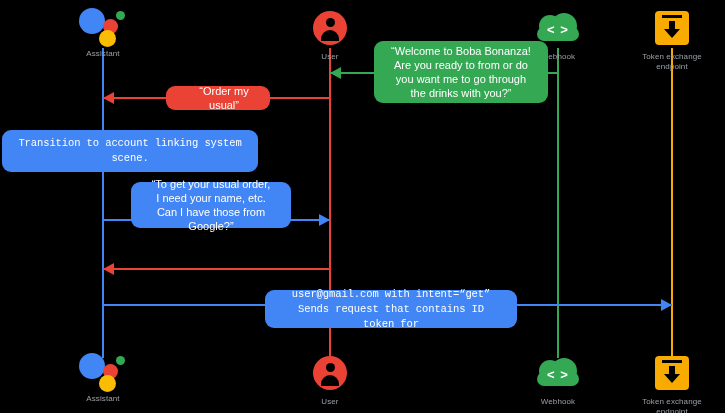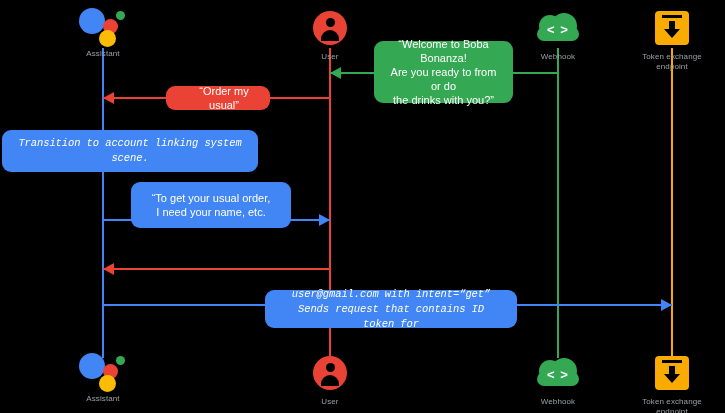--- a/index.html
+++ b/index.html
@@ -56,21 +56,21 @@
   .head-r,.head-l{position:absolute;width:0;height:0;top:-5px;
                   border-top:6px solid transparent;border-bottom:6px solid transparent;}
   .head-r{border-left:11px solid currentColor;}
   .head-l{border-right:11px solid currentColor;}
 
   
   .bubble{position:absolute;border-radius:9px;color:#fff;text-align:center;
           display:flex;align-items:center;justify-content:center;
           box-sizing:border-box;}
   .bubble.sans{font-family:"Liberation Sans",sans-serif;font-size:11px;line-height:14px;}
-  .bubble.mono{font-family:"Liberation Mono",monospace;font-style:italic;
+  .bubble.mono{font-family:"Liberation Mono",monospace;
                font-size:10.5px;line-height:15px;letter-spacing:-.1px;}
   .b-green{background:#34A853;}
   .b-red{background:#EA4335;padding-left:12px;}
   .b-blue{background:#4285F4;}
   .bubble span{display:block;padding:0 8px;}
 </style>
 </head>
 <body>
 
 <div id="stage">
@@ -122,24 +122,25 @@
           <div class="tip"></div>
       </div>
     </div>
     <div class="label">Token exchange</div>
     <div class="label" style="margin-top:0;">endpoint</div>
   </div>
 
   <div class="conn" style="left:330px;top:72px;width:228px;background:#34A853;color:#34A853;">
     <div class="head-l" style="left:0;"></div>
   </div>
-  <div class="bubble b-green sans" style="left:374px;top:41px;width:139px;height:62px;">
+  <div class="bubble b-green sans" style="left:374px;top:41px;width:174px;height:62px;">
     <span>
       <span>“Welcome to Boba Bonanza!</span>
       <span>Are you ready to from or do</span>
+      <span>you want me to go through</span>
       <span>the drinks with you?”</span>
     </span>
   </div>
 
   <div class="conn" style="left:103px;top:97px;width:227px;background:#EA4335;color:#EA4335;">
     <div class="head-l" style="left:0;"></div>
   </div>
   <div class="bubble b-red sans" style="left:166px;top:86px;width:104px;height:24px;">
     <span>“Order my usual”</span>
   </div>
@@ -150,20 +151,21 @@
     </span>
   </div>
 
   <div class="conn" style="left:103px;top:219px;width:227px;background:#4285F4;color:#4285F4;">
     <div class="head-r" style="right:0;"></div>
   </div>
   <div class="bubble b-blue sans" style="left:131px;top:182px;width:160px;height:46px;">
     <span>
       <span>“To get your usual order,</span>
       <span>I need your name, etc.</span>
+      <span>Can I have those from Google?”</span>
     </span>
   </div>
 
   <div class="conn" style="left:103px;top:268px;width:227px;background:#EA4335;color:#EA4335;">
     <div class="head-l" style="left:0;"></div>
   </div>
 
   <div class="conn" style="left:103px;top:304px;width:569px;background:#4285F4;color:#4285F4;">
     <div class="head-r" style="right:0;"></div>
   </div>

